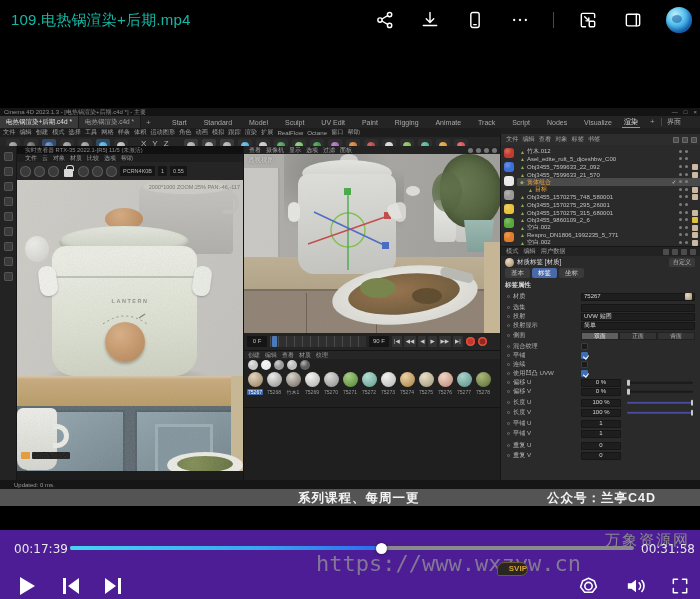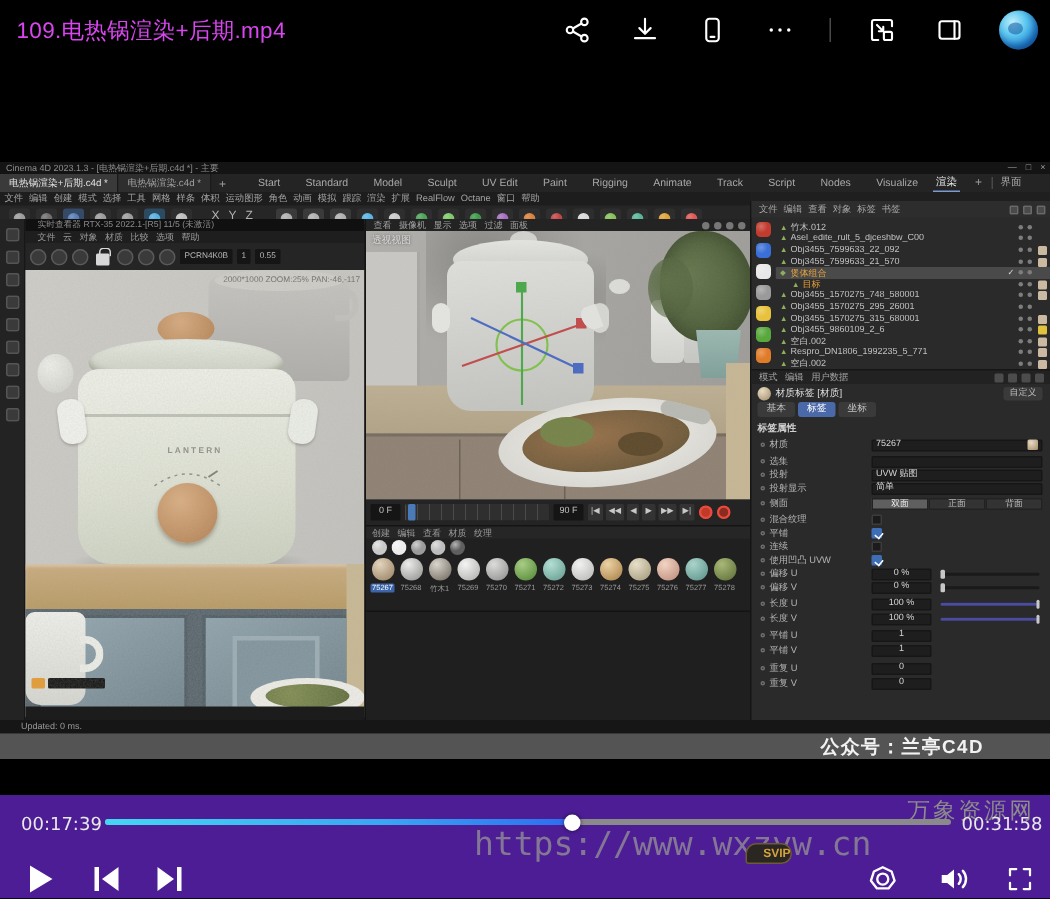--- a/index.html
+++ b/index.html
@@ -3,21 +3,21 @@
 <meta charset="utf-8">
 <style>
   *{margin:0;padding:0;box-sizing:border-box}
   html,body{background:#000}
   body{font-family:"Liberation Sans","DejaVu Sans",sans-serif;-webkit-font-smoothing:antialiased}
   #stage{position:relative;width:700px;height:599px;background:#000;overflow:hidden}
   .flex{display:flex;align-items:center}
 
   
   .topbar{position:absolute;left:0;top:0;width:700px;height:40px;background:#000;display:flex;align-items:center}
-  .vtitle{color:#d946ef;font-size:15px;margin-left:11px;letter-spacing:.2px}
+  .vtitle{color:#14b8a6;font-size:15px;margin-left:11px;letter-spacing:.2px}
   .topicons{position:absolute;right:8px;top:0;height:40px;display:flex;align-items:center;gap:22px}
   .tic{width:23px;height:23px;display:flex;align-items:center;justify-content:center}
   .tic svg{stroke:#fff;fill:none;stroke-width:1.7;stroke-linecap:round;stroke-linejoin:round}
   .tdivider{width:1px;height:16px;background:#4a4a4a}
   .avatar{width:26px;height:26px;border-radius:50%;background:radial-gradient(circle at 35% 30%,#bfeefc 0%,#5ec8ef 35%,#1f7fd6 75%,#155da8 100%);box-shadow:inset -2px -3px 4px rgba(10,60,120,.6)}
   .avatar::after{content:"";position:absolute;width:10px;height:8px;margin:8px 0 0 6px;border-radius:50%;background:rgba(20,90,160,.55)}
 
   
   .video{position:absolute;left:0;top:108px;width:700px;height:398px;background:#1f1f1f;overflow:hidden}
   .c4d-titlebar{position:absolute;left:0;top:0;width:700px;height:8px;background:#141414;display:flex;align-items:center}
@@ -819,20 +819,21 @@
           <span class="albl">重复 V</span>
           <span class="afield w40">0</span>
         </div>
     </div>
 
     <div class="statstrip">
       <span>Updated: 0 ms.</span>
     </div>
 
     <div class="band">
+      <span style="left:298px">系列课程、每周一更</span>
       <span style="left:547px">公众号：兰亭C4D</span>
     </div>
   </div>
 
   <div class="controls">
     <div class="wm-site">万象资源网</div>
     <div class="wm-url">https://www.wxzyw.cn</div>
 
     <span class="time" style="left:14px">00:17:39</span>
     <div class="pbar">

